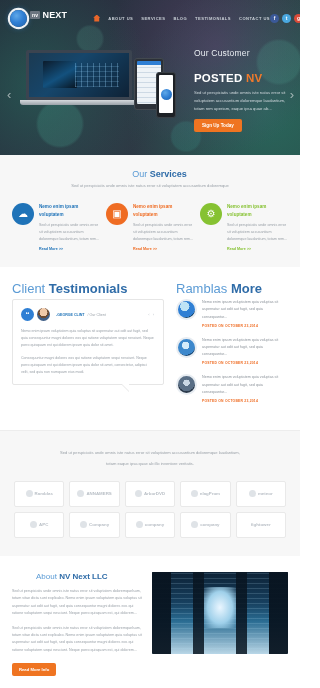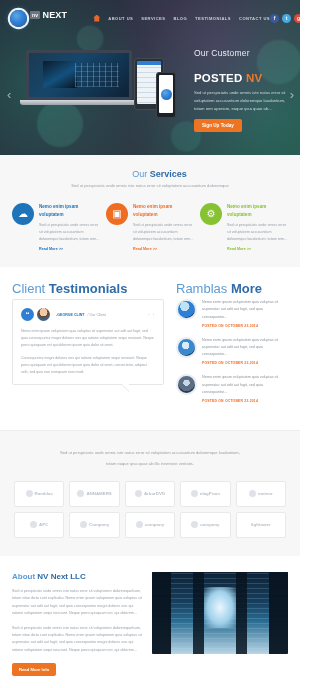--- a/index.html
+++ b/index.html
@@ -170,21 +170,21 @@
     display:flex; align-items:center; justify-content:center; gap:2px;
     font-size:4.6px; color:#b9bfc6; font-weight:bold; overflow:hidden; padding:0 2px;
   }
   .sup-tile .g { width:7px; height:7px; min-width:7px; border-radius:50%;
     background:#dfe3e7; display:inline-block; }
   .sup-tile .nm { white-space:nowrap; font-size:4.4px; }
 
   
   .about { background:#ffffff; padding:16px 12px 18px; display:flex; gap:10px; align-items:flex-start; }
   .ab-l { width:130px; }
-  .ab-h { font-size:8px; color:#5b9bd5; font-weight:bold; }
+  .ab-h { font-size:8px; color:#5b9bd5; font-weight:normal;margin-left:24px; }
   .ab-h b { color:#2f6ca8; }
   .ab-p { font-size:3.7px; line-height:2; color:#9aa1a8; margin-top:7px; }
   .ab-btn { margin-top:9px; display:inline-block; background:#ef7421; color:#fff;
     font-size:4.2px; font-weight:bold; padding:4px 7px; border-radius:2px; border:none; }
   .ab-img { flex:1; height:82px; border-radius:1px; position:relative; overflow:hidden;
     background:linear-gradient(180deg,#0d2236 0%,#17405f 38%,#2a6c92 60%,#b9d6e6 100%); }
   .ab-img:before{
     content:""; position:absolute; inset:0;
     background:
       linear-gradient(90deg, rgba(8,20,32,.95) 0 14%, transparent 14% 30%, rgba(8,20,32,.85) 30% 38%, transparent 38% 62%, rgba(8,20,32,.85) 62% 70%, transparent 70% 86%, rgba(8,20,32,.95) 86%),

